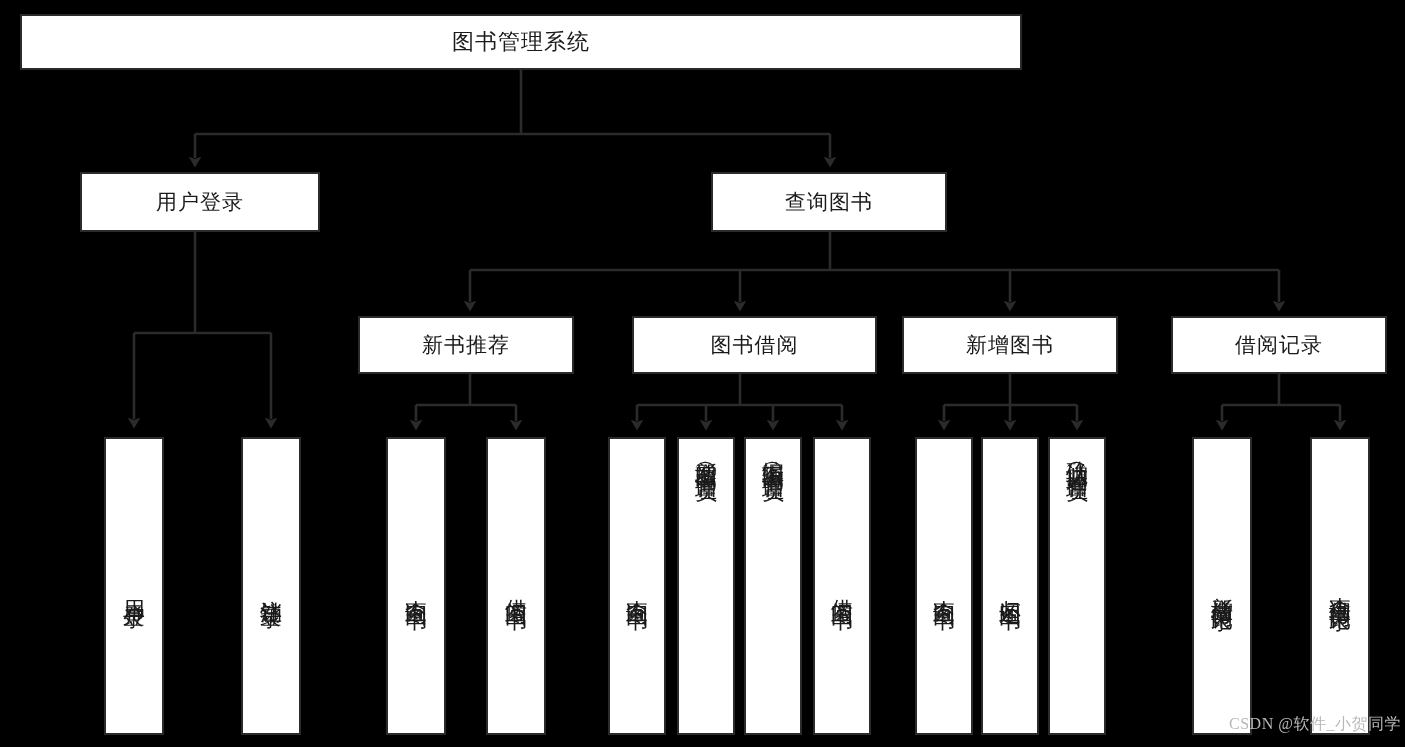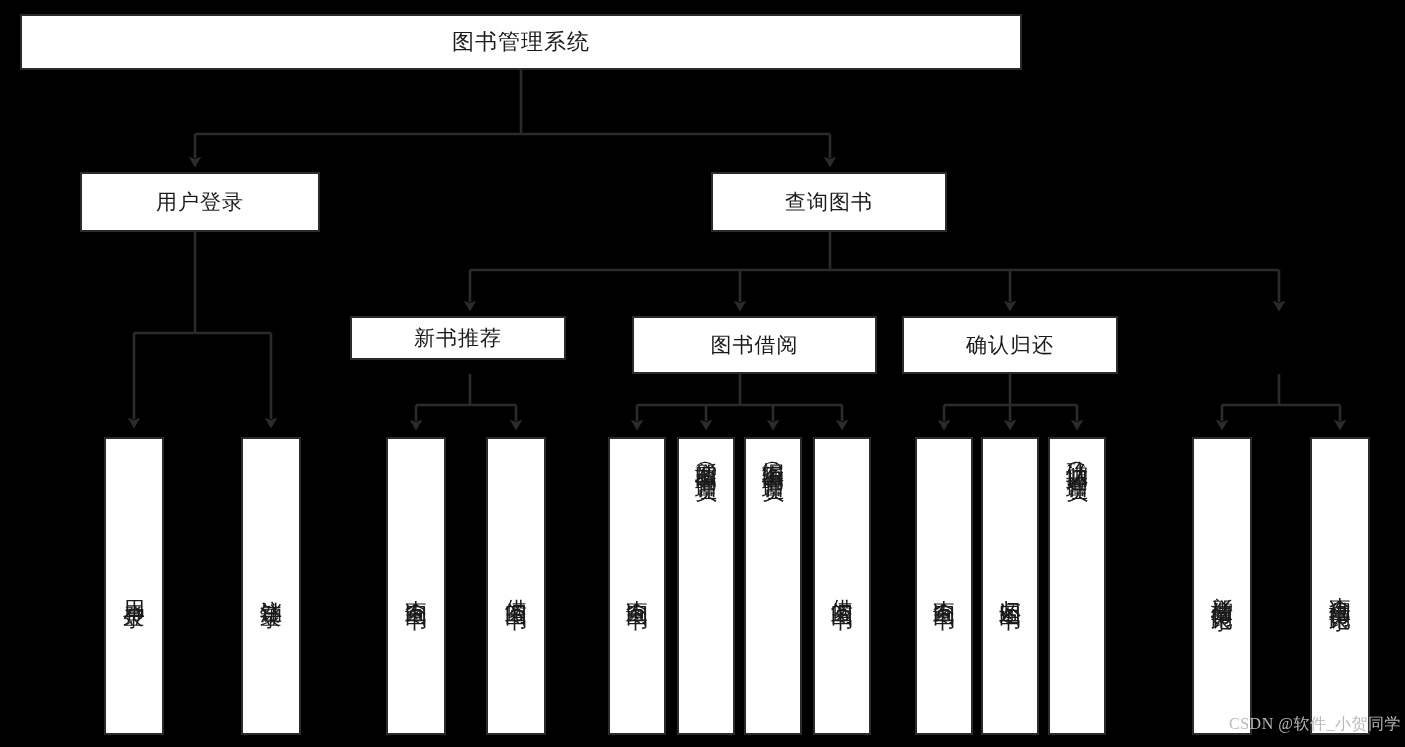--- a/index.html
+++ b/index.html
@@ -140,32 +140,35 @@
   </div>
 
   <div class="node h" style="left:80px; top:172px; width:240px; height:60px;">
     <span class="lbl">用户登录</span>
   </div>
 
   <div class="node h" style="left:711px; top:172px; width:236px; height:60px;">
     <span class="lbl">查询图书</span>
   </div>
 
-  <div class="node h" style="left:350px; top:316px; width:216px; height:44px;">
+  <div class="node h" style="left:358px; top:316px; width:216px; height:58px;">
     <span class="lbl">新书推荐</span>
   </div>
 
   <div class="node h" style="left:632px; top:316px; width:245px; height:58px;">
     <span class="lbl">图书借阅</span>
   </div>
 
   <div class="node h" style="left:902px; top:316px; width:216px; height:58px;">
-    <span class="lbl">确认归还</span>
-  </div>
-
+    <span class="lbl">新增图书</span>
+  </div>
+
+  <div class="node h" style="left:1171px; top:316px; width:216px; height:58px;">
+    <span class="lbl">借阅记录</span>
+  </div>
 
   <div class="node v" style="left:104px; top:437px; width:60px; height:298px;">
     <span class="lbl">用户登录</span>
   </div>
 
   <div class="node v" style="left:241px; top:437px; width:60px; height:298px;">
     <span class="lbl">注销登录</span>
   </div>
 
   <div class="node v" style="left:386px; top:437px; width:60px; height:298px;">

